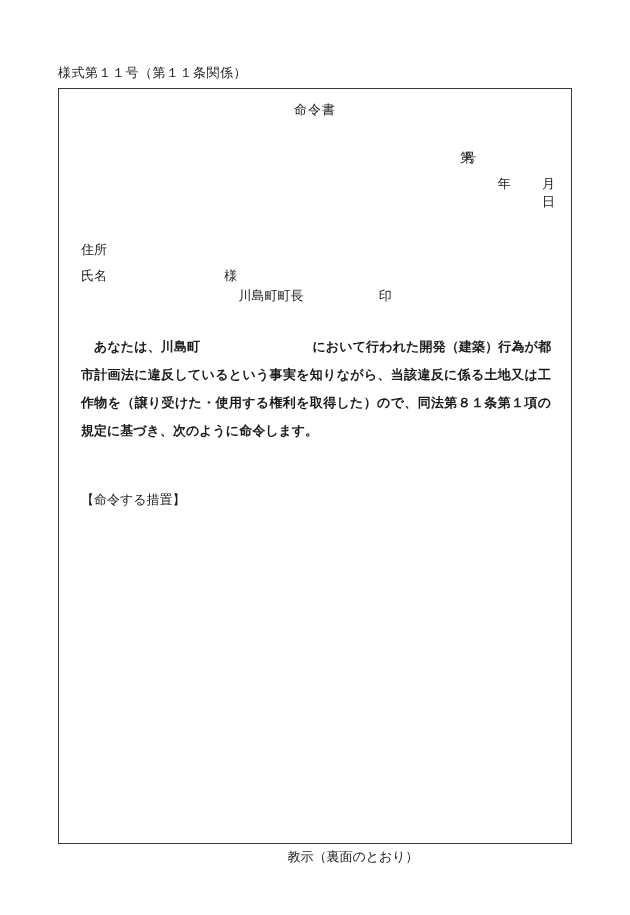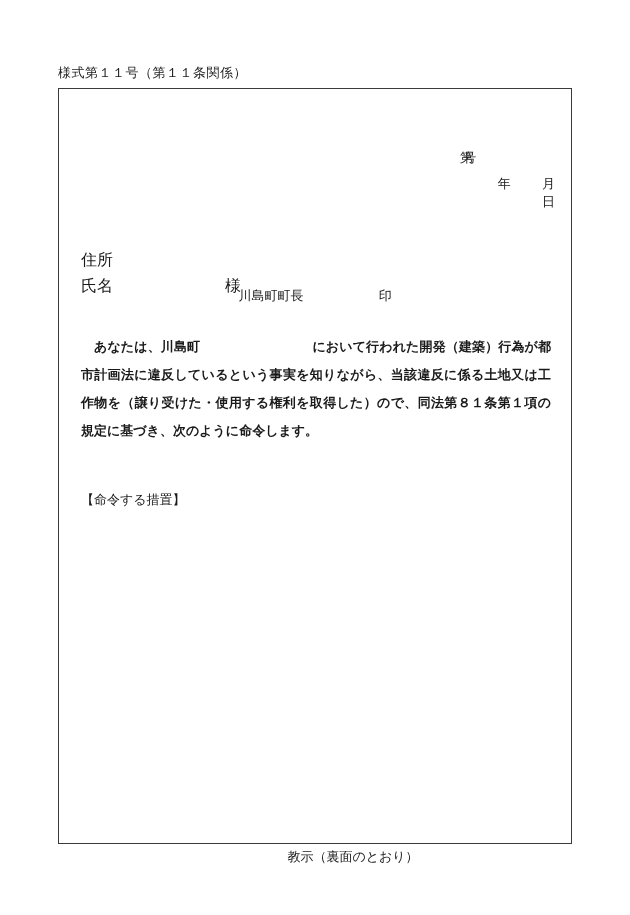--- a/index.html
+++ b/index.html
@@ -77,22 +77,22 @@
   .date-line span {
     display: inline-block;
   }
   .date-line .d-year { padding-left: 125px; }
   .date-line .d-month { padding-left: 28px; }
   .date-line .d-day { padding-left: 28px; }
 
   .addr-block {
     position: absolute;
     left: 22px;
-    top: 158px;
-    font-size: 16px;
+    top: 148px;
+    font-size: 13px;
   }
   .addr-row {
     height: 26px;
     line-height: 26px;
     white-space: nowrap;
   }
   .addr-row .label {
     display: inline-block;
     width: 140px;
   }
@@ -164,20 +164,21 @@
 </style>
 </head>
 <body>
 
 <div class="page">
 
   <div class="form-number">様式第１１号（第１１条関係）</div>
 
   <div class="doc-box">
 
+    <div class="doc-title">命令書</div>
 
     <div class="number-line">
       <span class="lbl-a">第</span>
       <span class="lbl-b">号</span>
     </div>
 
     <div class="date-line">
       <span class="d-year">年</span>
       <span class="d-month">月</span>
       <span class="d-day">日</span>

